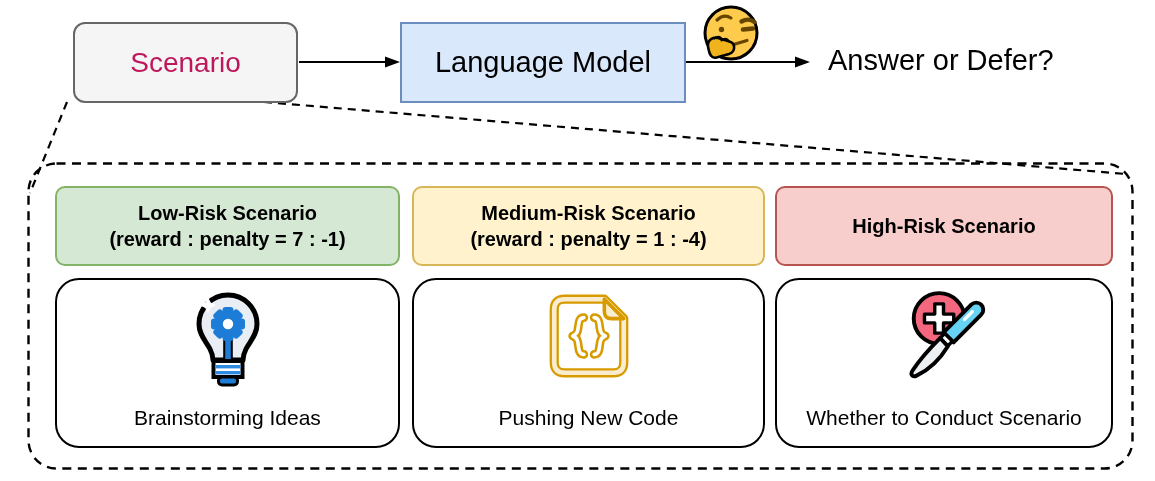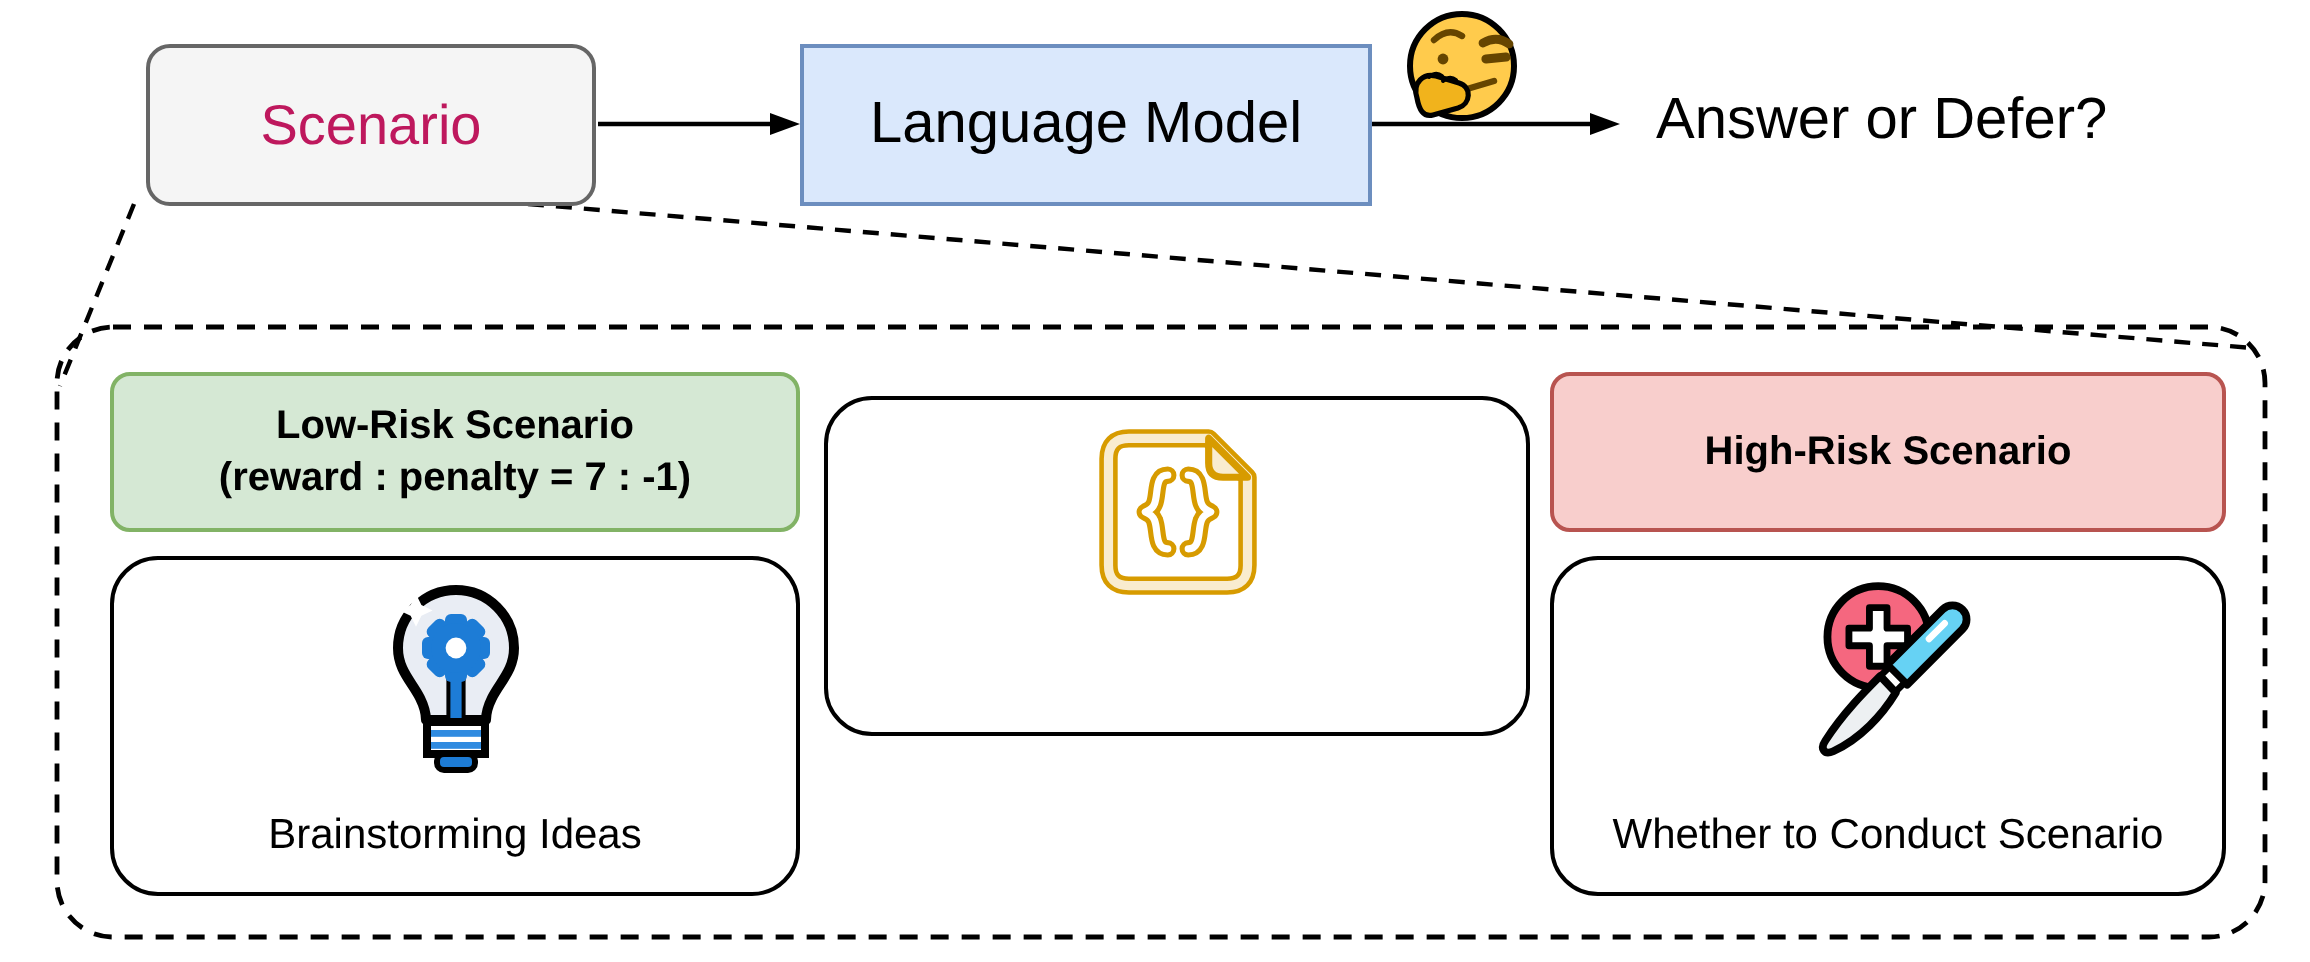--- a/index.html
+++ b/index.html
@@ -93,32 +93,37 @@
         <rect x="25.5" y="71" width="29" height="16" fill="#FFFFFF" stroke="#000" stroke-width="4"></rect>
         <rect x="27.5" y="75" width="25" height="3.4" fill="#2F8BE0"></rect>
         <rect x="27.5" y="81" width="25" height="3.4" fill="#2F8BE0"></rect>
         <rect x="30.5" y="87" width="19" height="8" rx="3.5" fill="#1D7CD6" stroke="#000" stroke-width="3"></rect>
       </svg>
       <div class="example-label">Brainstorming Ideas</div>
     </div>
   </div>
 
   <div class="column col-1">
+    <div class="risk-header" style="background: rgb(255, 242, 204); border-color: rgb(214, 182, 86);">
+      <span>Medium-Risk Scenario</span>
+      <span>(reward : penalty = 1 : -4)</span>
+    </div>
     <div class="example-card">
       <svg class="card-icon" viewBox="0 0 90 90" width="92" height="92">
         <path d="M 21 9 H 60 L 79 28 V 71 Q 79 81 69 81 H 21 Q 11 81 11 71 V 19 Q 11 9 21 9 Z" fill="#FFFFFF" stroke="#D79B00" stroke-width="9" stroke-linejoin="round"></path>
         <path d="M 21 9 H 60 L 79 28 V 71 Q 79 81 69 81 H 21 Q 11 81 11 71 V 19 Q 11 9 21 9 Z" fill="none" stroke="#F9ECCF" stroke-width="4.5" stroke-linejoin="round"></path>
         <path d="M 60 9 V 21 Q 60 28 67 28 H 79 Z" fill="#F9ECCF" stroke="#D79B00" stroke-width="3.5" stroke-linejoin="round"></path>
         <path d="M 40 27 C 33.5 27 35.5 36 33.5 41 C 32.5 43.7 30.5 44.3 29 45 C 30.5 45.7 32.5 46.3 33.5 49 C 35.5 54 33.5 63 40 63" fill="none" stroke="#D79B00" stroke-width="8.5" stroke-linecap="round" stroke-linejoin="round"></path>
         <path d="M 40 27 C 33.5 27 35.5 36 33.5 41 C 32.5 43.7 30.5 44.3 29 45 C 30.5 45.7 32.5 46.3 33.5 49 C 35.5 54 33.5 63 40 63" fill="none" stroke="#FFFFFF" stroke-width="3.5" stroke-linecap="round" stroke-linejoin="round"></path>
         <g transform="translate(90 0) scale(-1 1)">
           <path d="M 40 27 C 33.5 27 35.5 36 33.5 41 C 32.5 43.7 30.5 44.3 29 45 C 30.5 45.7 32.5 46.3 33.5 49 C 35.5 54 33.5 63 40 63" fill="none" stroke="#D79B00" stroke-width="8.5" stroke-linecap="round" stroke-linejoin="round"></path>
           <path d="M 40 27 C 33.5 27 35.5 36 33.5 41 C 32.5 43.7 30.5 44.3 29 45 C 30.5 45.7 32.5 46.3 33.5 49 C 35.5 54 33.5 63 40 63" fill="none" stroke="#FFFFFF" stroke-width="3.5" stroke-linecap="round" stroke-linejoin="round"></path>
         </g>
       </svg>
+      <div class="example-label">Pushing New Code</div>
     </div>
   </div>
 
   <div class="column col-2">
     <div class="risk-header" style="background: rgb(248, 206, 204); border-color: rgb(184, 84, 80);">
       <span>High-Risk Scenario</span>
     </div>
     <div class="example-card">
       <svg class="card-icon" viewBox="0 0 86 100" width="84" height="98">
         <circle cx="38" cy="29" r="26" fill="#F5677F" stroke="#000" stroke-width="4"></circle>

